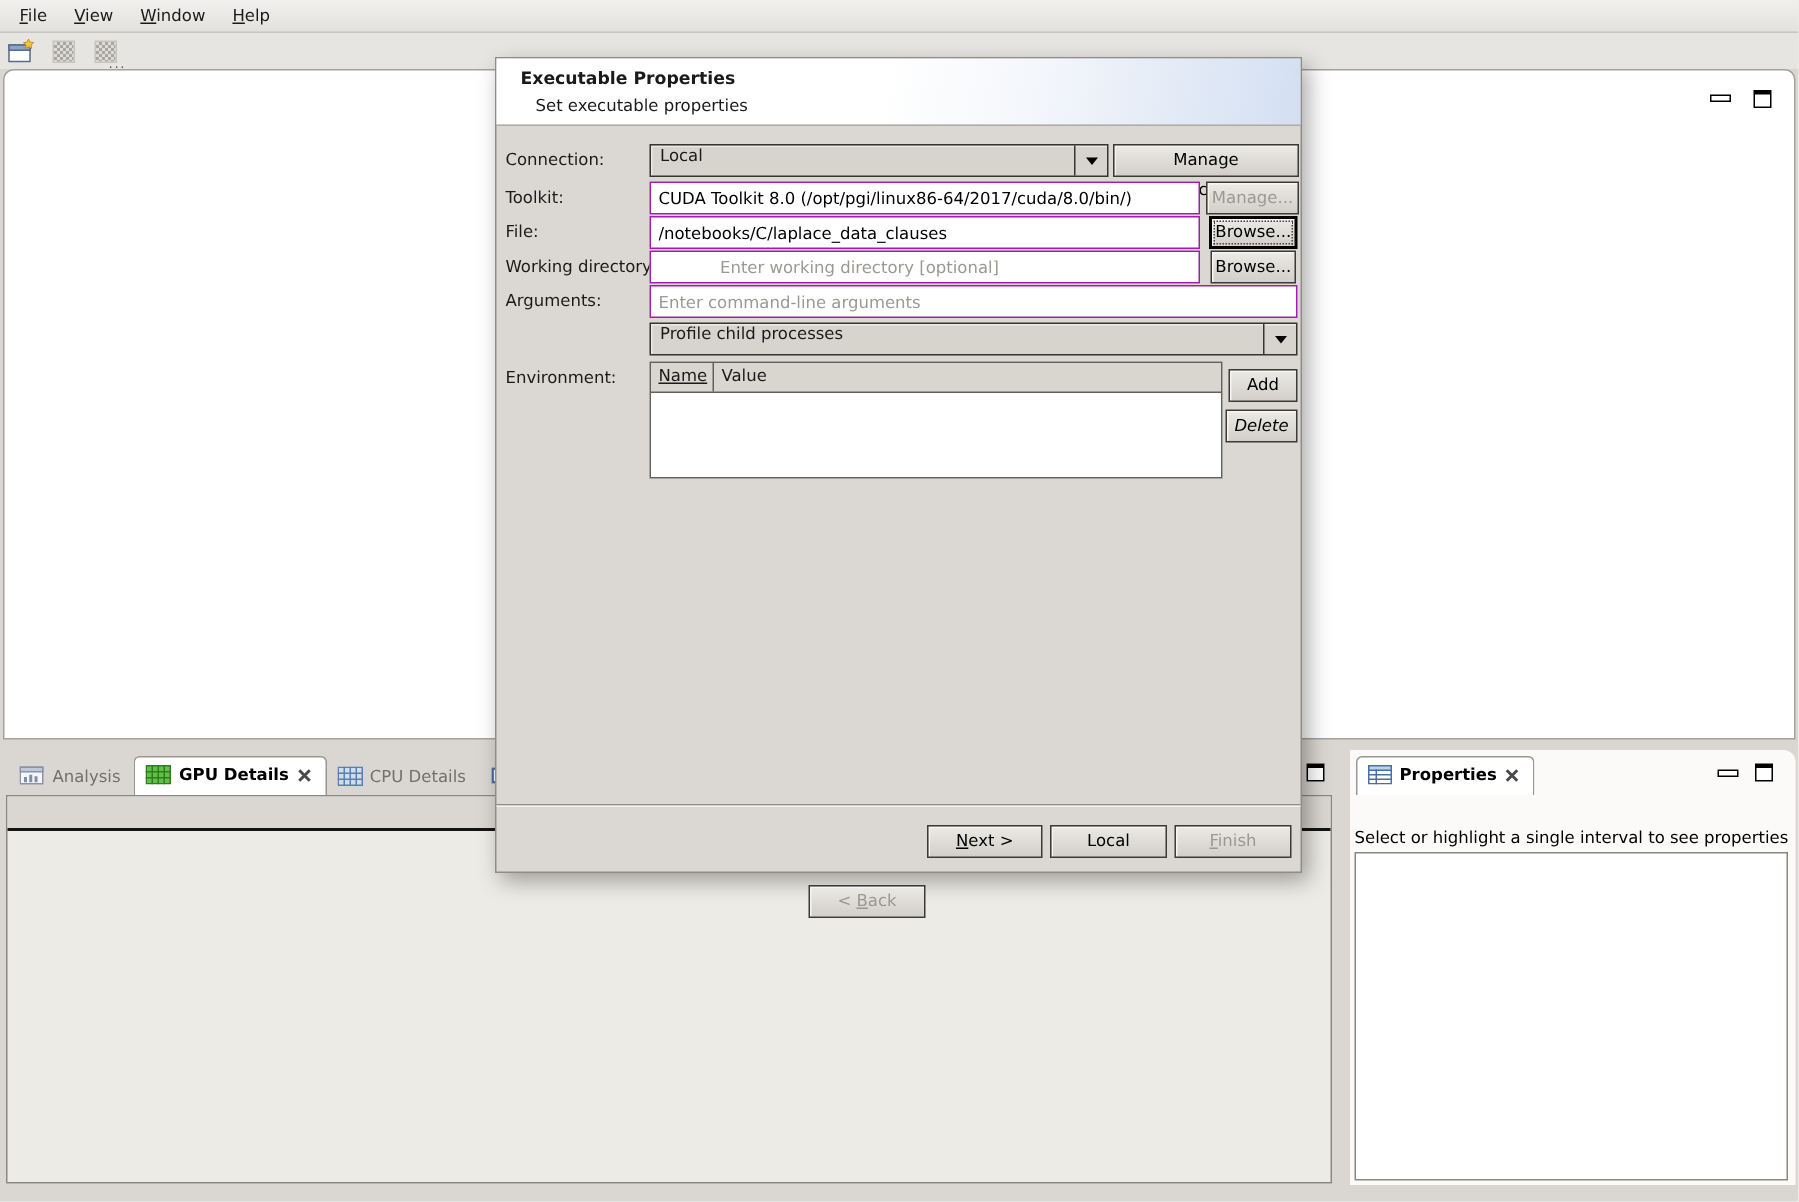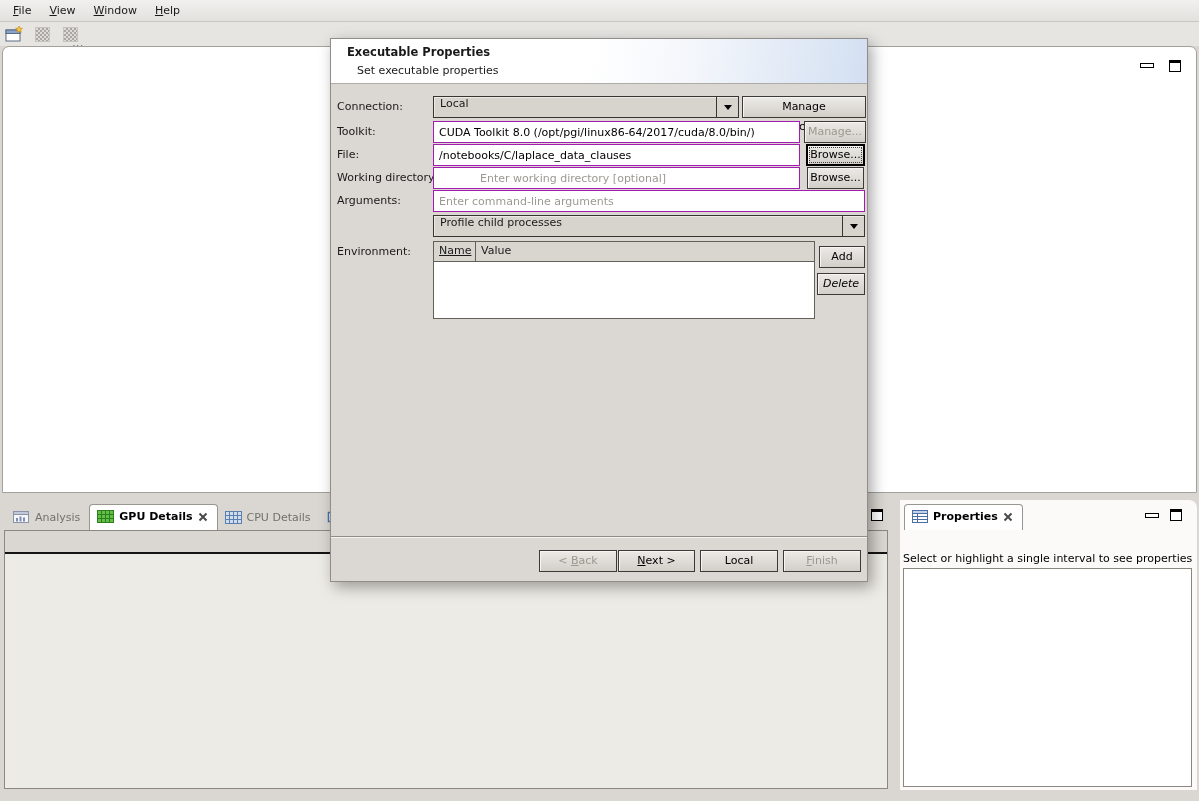--- a/index.html
+++ b/index.html
@@ -235,17 +235,17 @@
   <div class="env-table">
     <div class="env-head">
       <span class="env-th" style="width:42px;text-decoration:underline;">Name</span>
       <span class="env-th" style="flex:1; border-right:none;">Value</span>
     </div>
   </div>
   <button class="btn" style="left:488px; top:207px; width:46px;">Add</button>
   <button class="btn" style="left:486px; top:234px; width:48px;font-style:italic;">Delete</button>
 
   <div class="dlg-sep"></div>
-  <button class="btn disabled footer-btn" style="left:208px;"><span>&lt; </span><span class="mn">B</span><span>ack</span></button>
+  <button class="btn disabled footer-btn" style="left:208px;margin-top:40px;"><span>&lt; </span><span class="mn">B</span><span>ack</span></button>
   <button class="btn footer-btn" style="left:287px; width:77px;"><span class="mn">N</span><span>ext &gt;</span></button>
   <button class="btn footer-btn" style="left:369px;">Local</button>
   <button class="btn disabled footer-btn" style="left:452px;"><span class="mn">F</span><span>inish</span></button>
 </div>
 
 </body></html>

